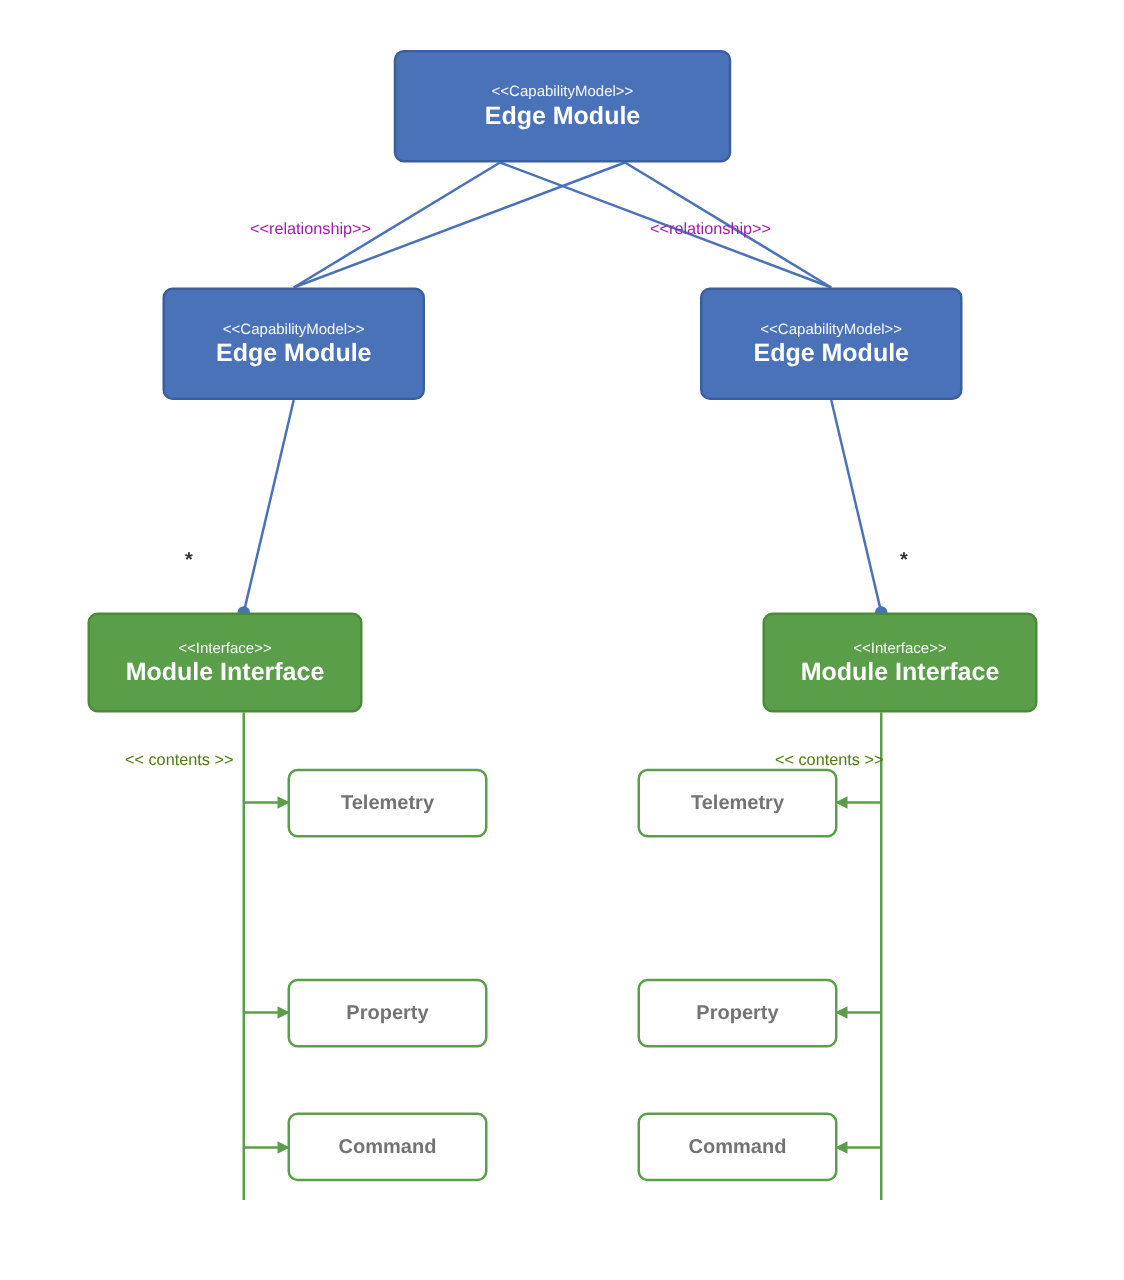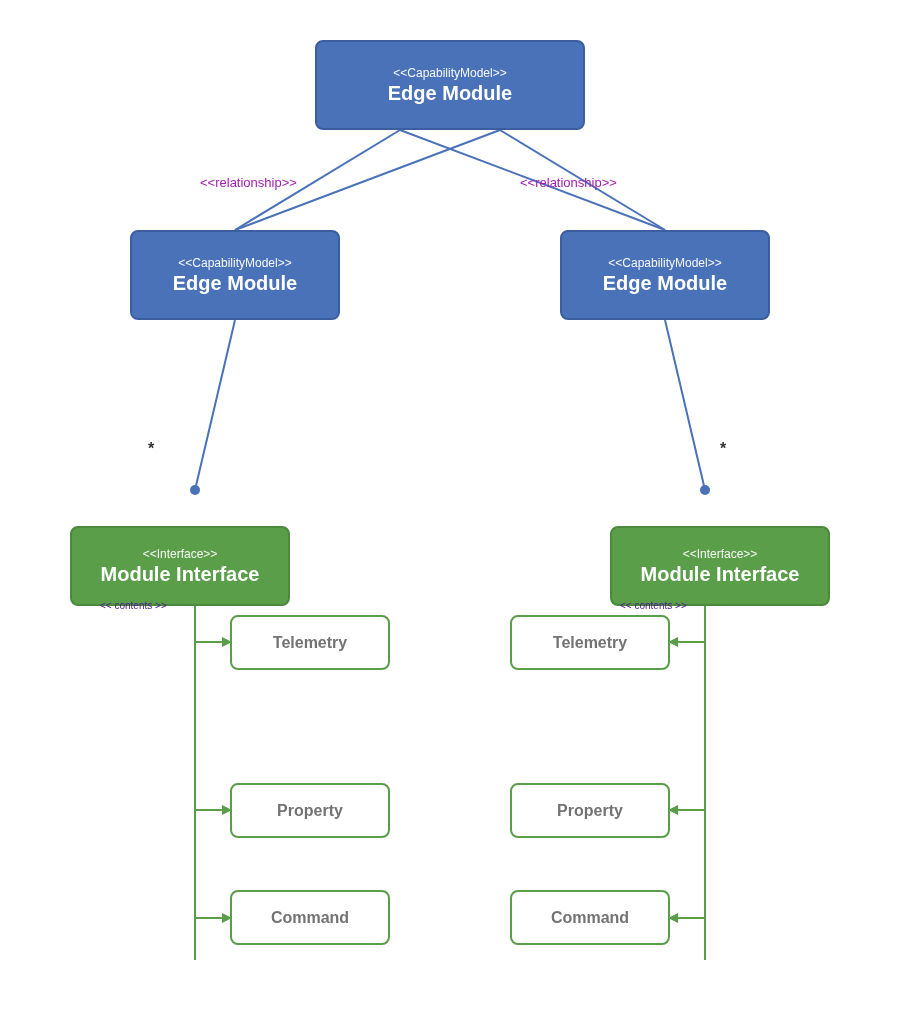--- a/index.html
+++ b/index.html
@@ -35,21 +35,20 @@
     }
     .node-blue {
       background: #4a72b8;
       border: 2px solid #3a5ea0;
       color: #fff;
     }
     .node-green {
       background: #5a9e4a;
       border: 2px solid #4a8a3a;
       color: #fff;
-      margin-top: 36px;
     }
     .node-green-outline {
       background: #fff;
       border: 2px solid #5a9e4a;
       color: #737373;
     }
     .node .stereotype {
       font-size: 12px;
       font-style: normal;
       margin-bottom: 2px;
@@ -66,22 +65,22 @@
       white-space: nowrap;
     }
     .star-label {
       position: absolute;
       font-size: 16px;
       color: #333;
       font-weight: bold;
     }
     .contents-label {
       position: absolute;
-      font-size: 10px;
-      color: #4c1d95;
+      font-size: 13px;
+      color: #4d7c0f;
       white-space: nowrap;
     }
   </style>
 </head>
 <body>
 
 <div class="diagram">
 
   <svg class="connectors">
       <line x1="400" y1="130" x2="235" y2="230" stroke="#4a72b8" stroke-width="2"></line>

